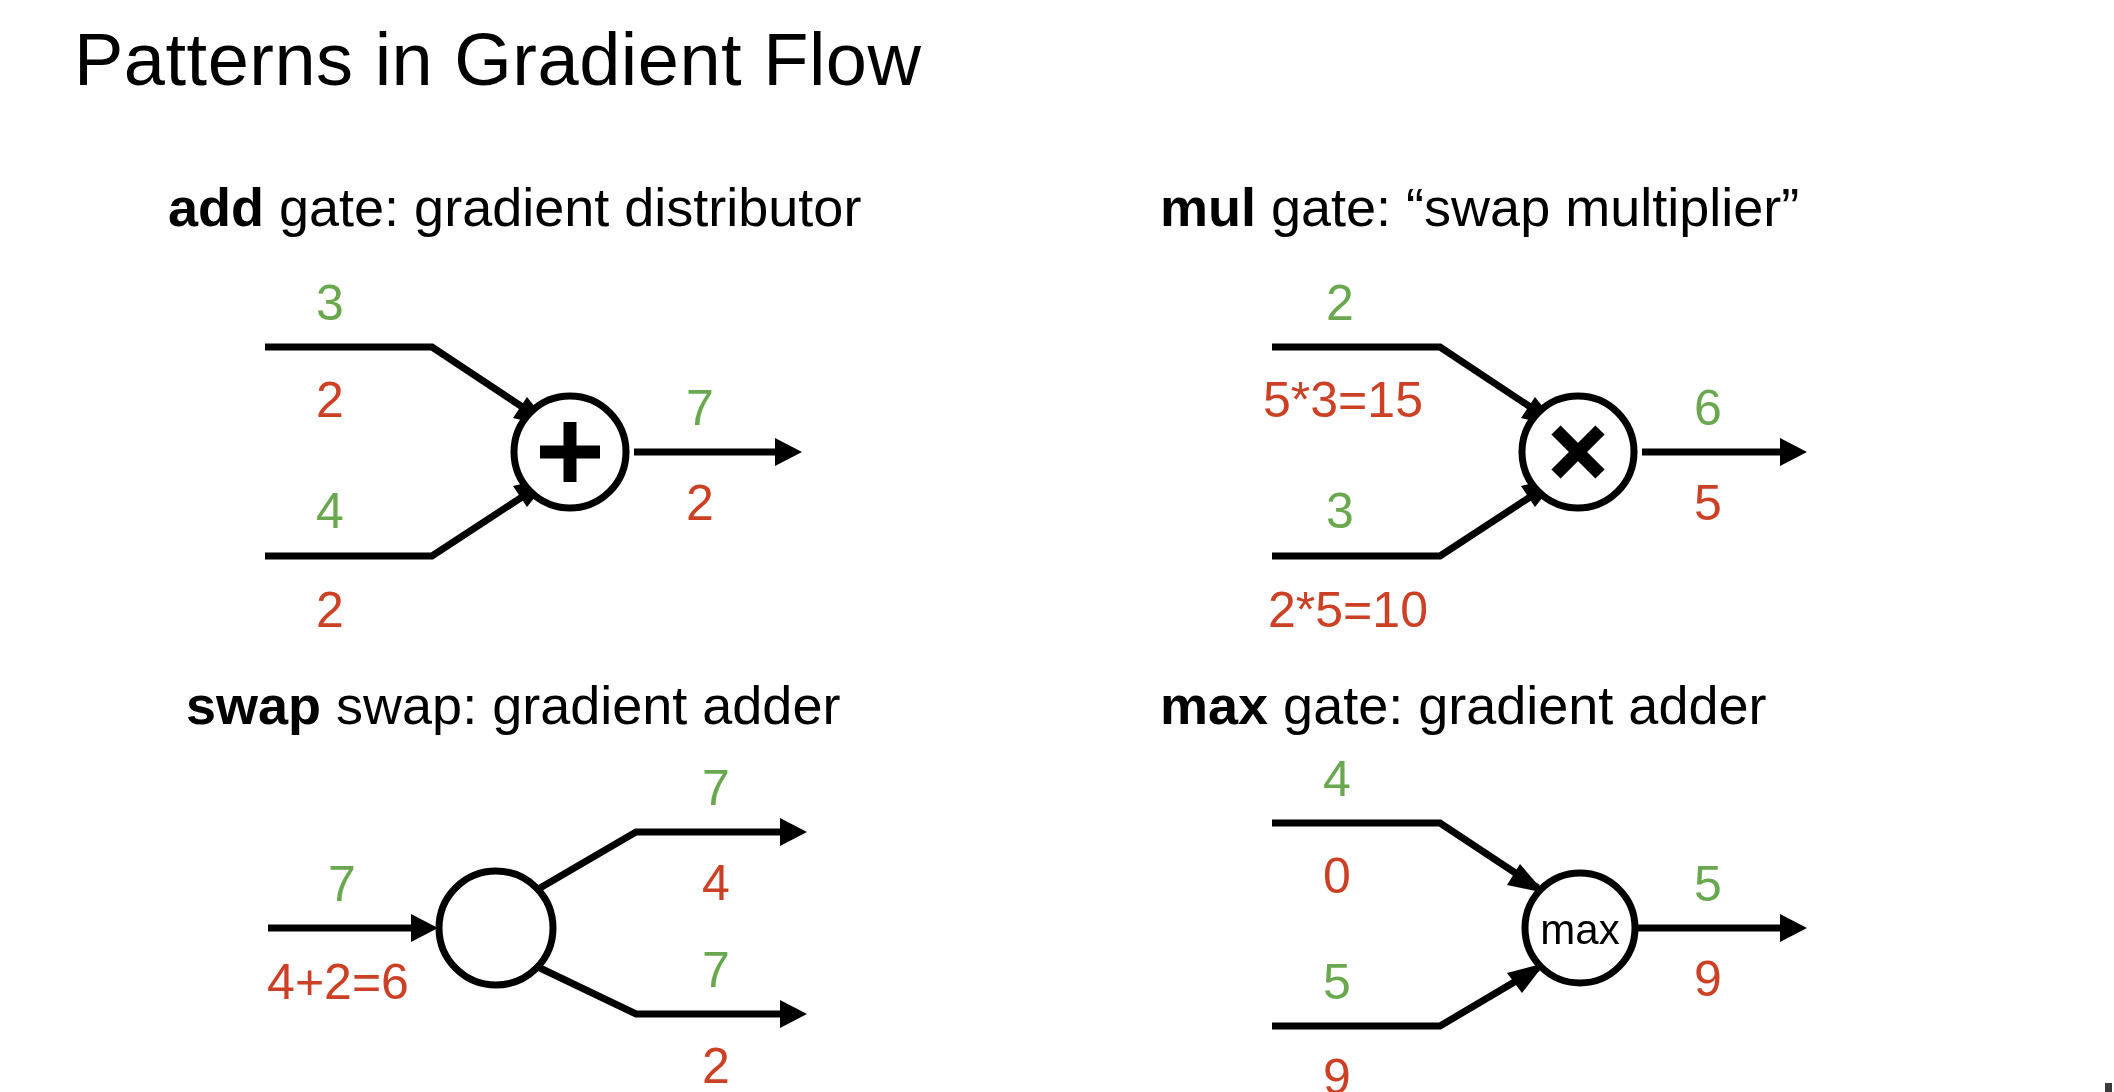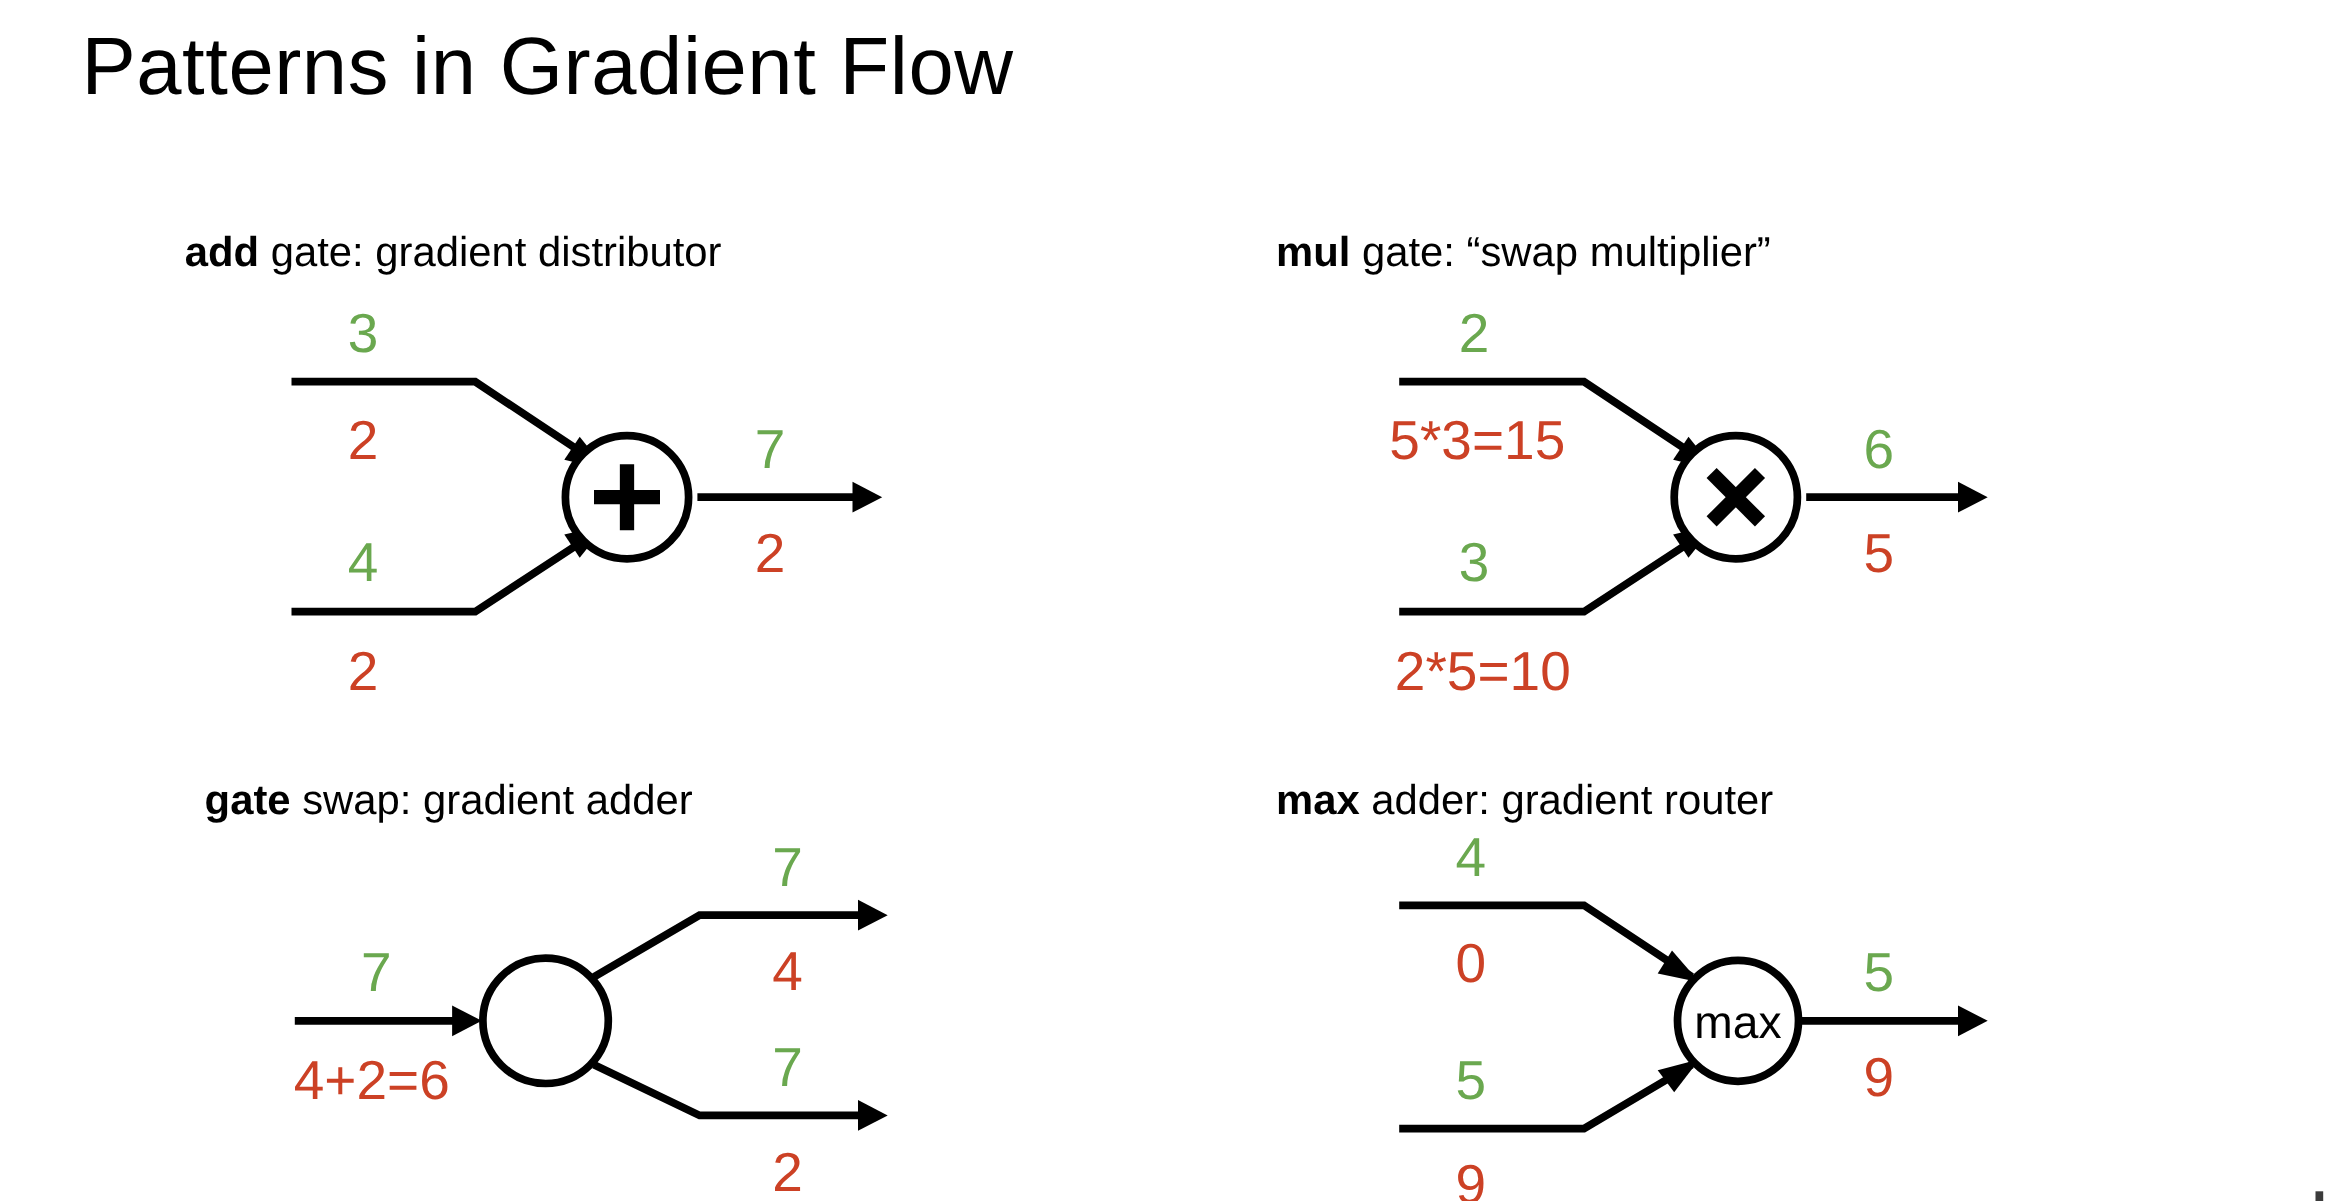--- a/index.html
+++ b/index.html
@@ -36,25 +36,24 @@
     color: #000000;
     white-space: nowrap;
   }
 
   .panel {
     position: absolute;
   }
 
   .panel-heading {
     position: absolute;
-    font-size: 38px;
+    font-size: 54px;
     line-height: 1.1;
     white-space: nowrap;
     color: #000000;
-    margin-top: 32px;
   }
   .panel-heading .gate-name {
     font-weight: bold;
   }
 
   .diagram {
     position: absolute;
     left: 0;
     top: 0;
   }
@@ -134,21 +133,21 @@
       <text class="val val-grad" x="1343" y="417" text-anchor="middle">5*3=15</text>
       <text class="val val-fwd" x="1340" y="528" text-anchor="middle">3</text>
       <text class="val val-grad" x="1348" y="627" text-anchor="middle">2*5=10</text>
       <text class="val val-fwd" x="1708" y="425" text-anchor="middle">6</text>
       <text class="val val-grad" x="1708" y="520" text-anchor="middle">5</text>
     </svg>
   </div>
 
   <div class="panel" style="left:0;top:0;width:1057px;height:1092px;">
     <div class="panel-heading" style="left:186px;top:676px;">
-      <span class="gate-name">gate</span><span> swap: gradient adder</span>
+      <span class="gate-name">swap</span><span> swap: gradient adder</span>
     </div>
 
     <svg class="diagram" width="1057" height="1092" viewBox="0 0 1057 1092">
 
       <path class="wire" d="M268 928 L420 928"></path>
       <polygon points="438,928 411,942 411,914" fill="#000"></polygon>
 
       <path class="wire" d="M540 888 L636 832 L790 832"></path>
       <polygon points="807,832 780,846 780,818" fill="#000"></polygon>
 
@@ -161,21 +160,21 @@
       <text class="val val-grad" x="338" y="999" text-anchor="middle">4+2=6</text>
       <text class="val val-fwd" x="716" y="805" text-anchor="middle">7</text>
       <text class="val val-grad" x="716" y="900" text-anchor="middle">4</text>
       <text class="val val-fwd" x="716" y="987" text-anchor="middle">7</text>
       <text class="val val-grad" x="716" y="1083" text-anchor="middle">2</text>
     </svg>
   </div>
 
   <div class="panel" style="left:0;top:0;width:2114px;height:1092px;">
     <div class="panel-heading" style="left:1160px;top:676px;">
-      <span class="gate-name">max</span><span> adder: gradient router</span>
+      <span class="gate-name">max</span><span> gate: gradient adder</span>
     </div>
 
     <svg class="diagram" width="2114" height="1092" viewBox="0 0 2114 1092">
       <path class="wire" d="M1272 823 L1440 823 L1538 888"></path>
       <polygon points="1545,893 1507,885 1520,864" fill="#000"></polygon>
       <path class="wire" d="M1272 1026 L1440 1026 L1538 968"></path>
       <polygon points="1545,963 1522,993 1507,973" fill="#000"></polygon>
       <path class="wire" d="M1638 928 L1790 928"></path>
       <polygon points="1807,928 1780,942 1780,914" fill="#000"></polygon>
       <circle class="node-circle" cx="1580" cy="928" r="55"></circle>

